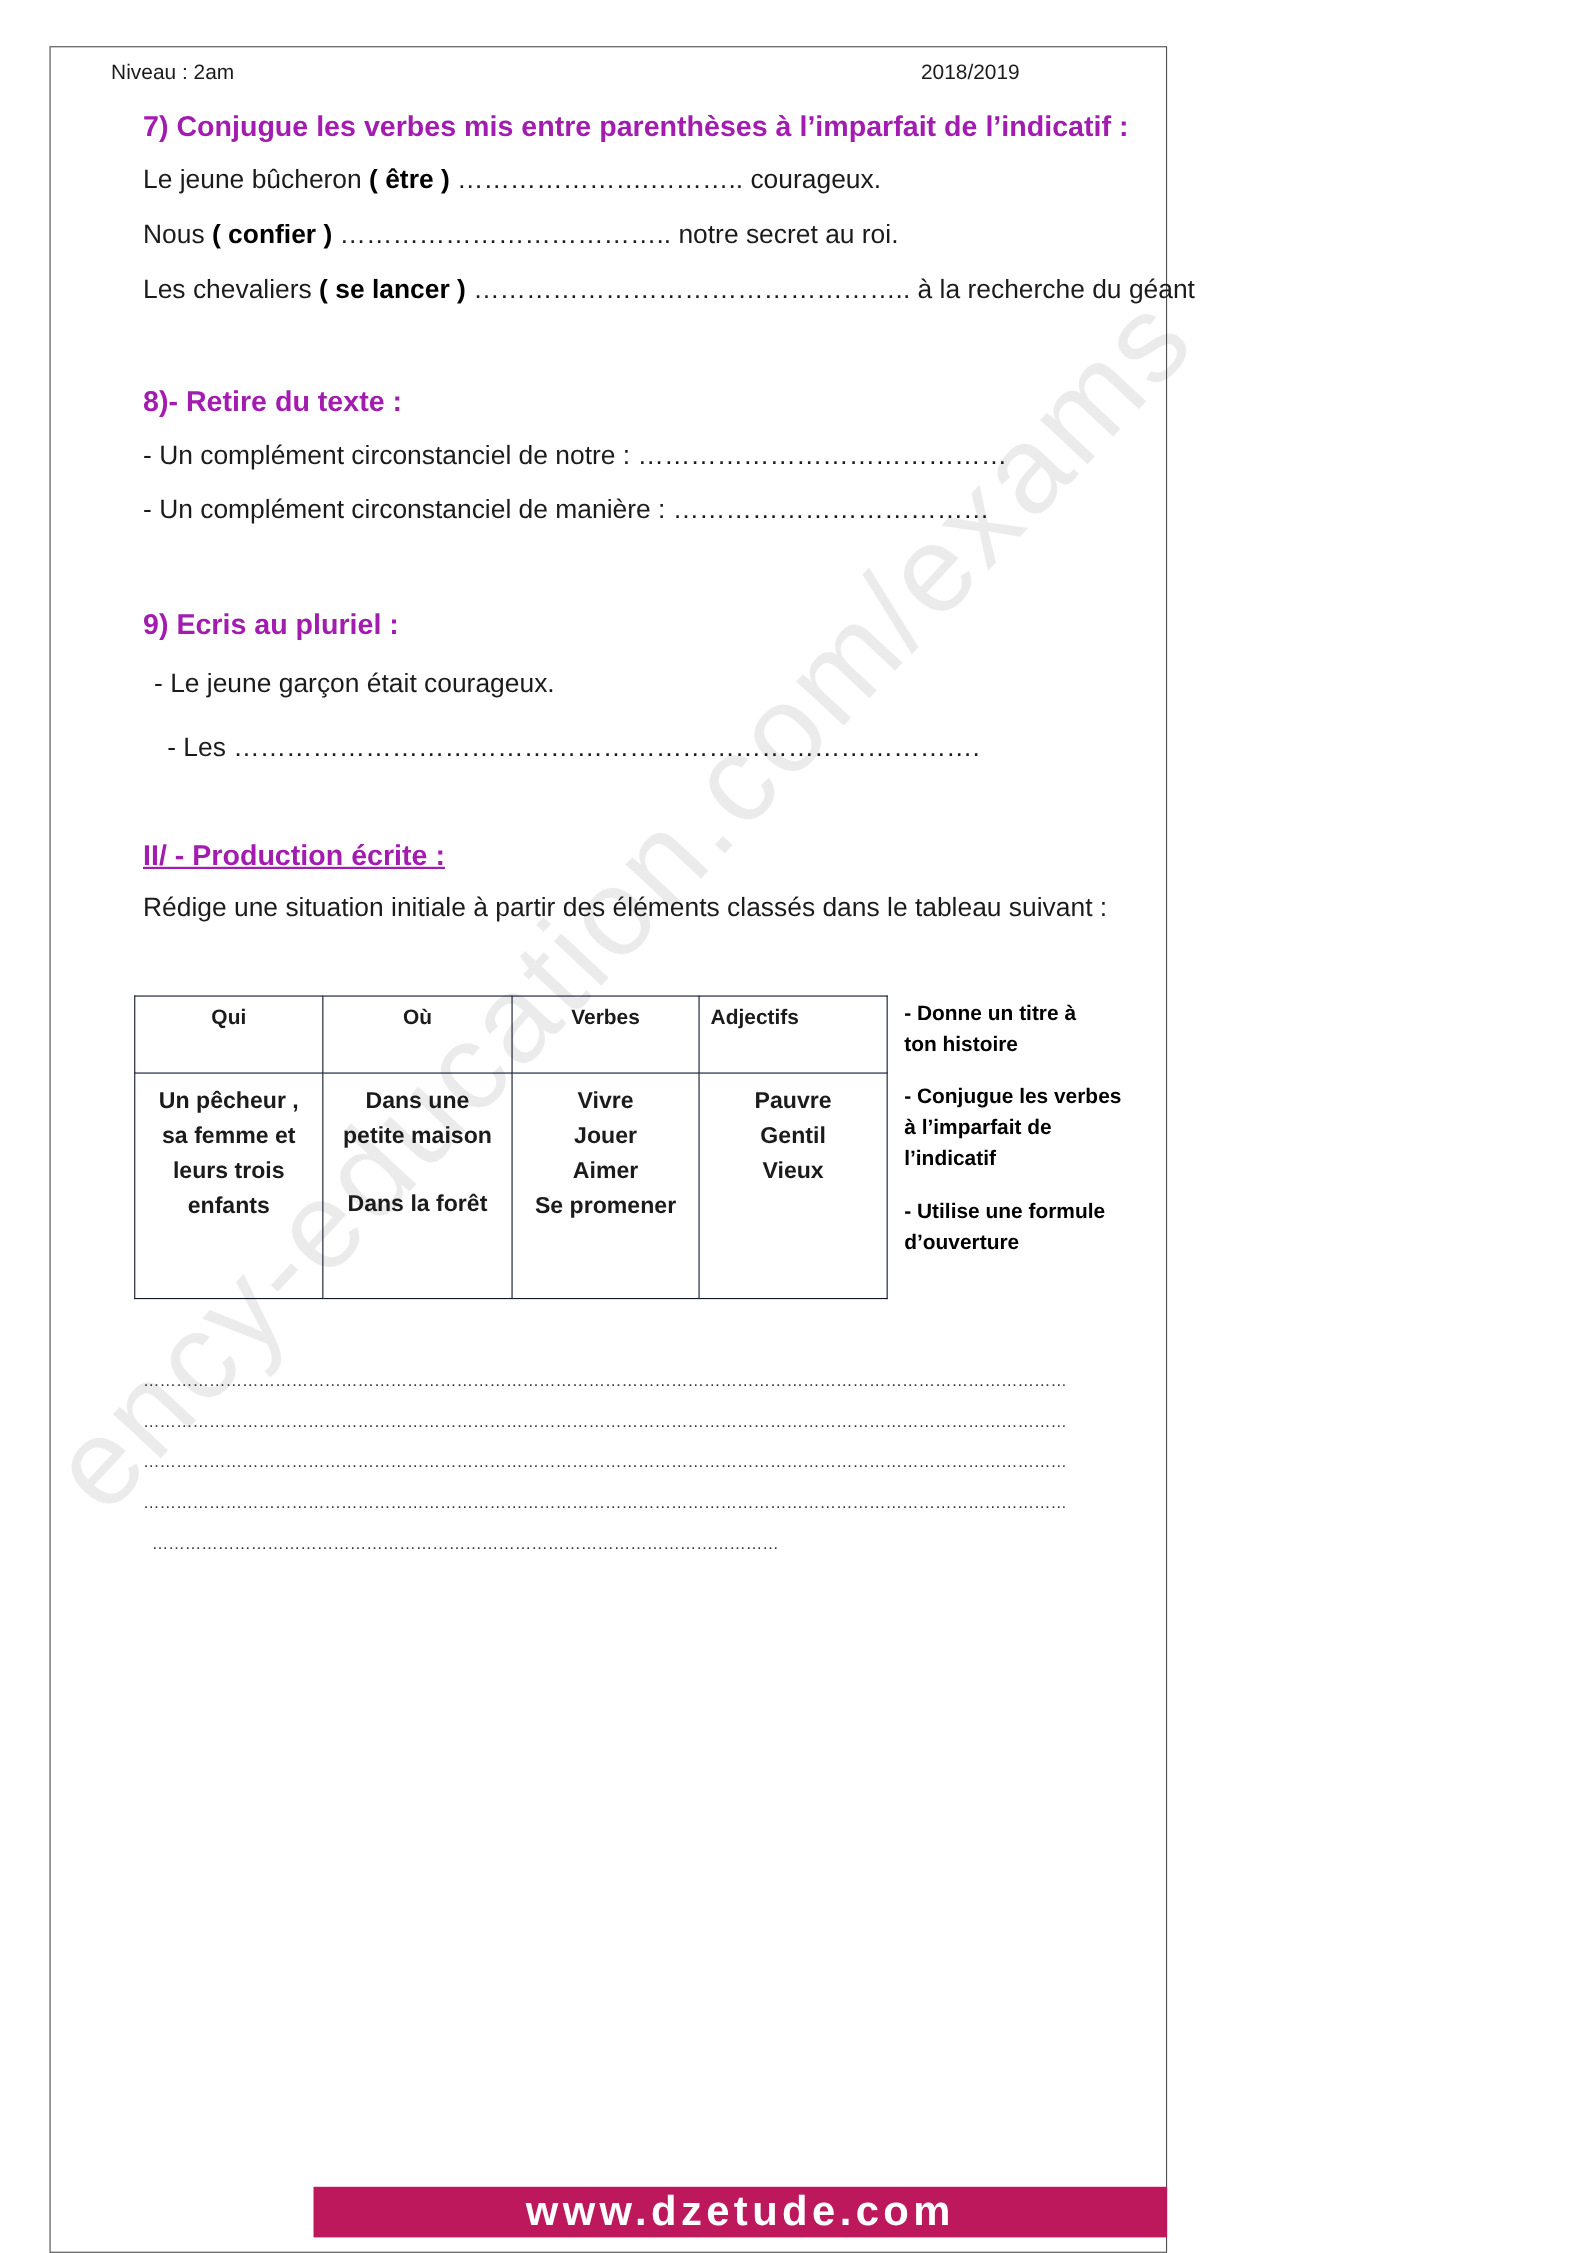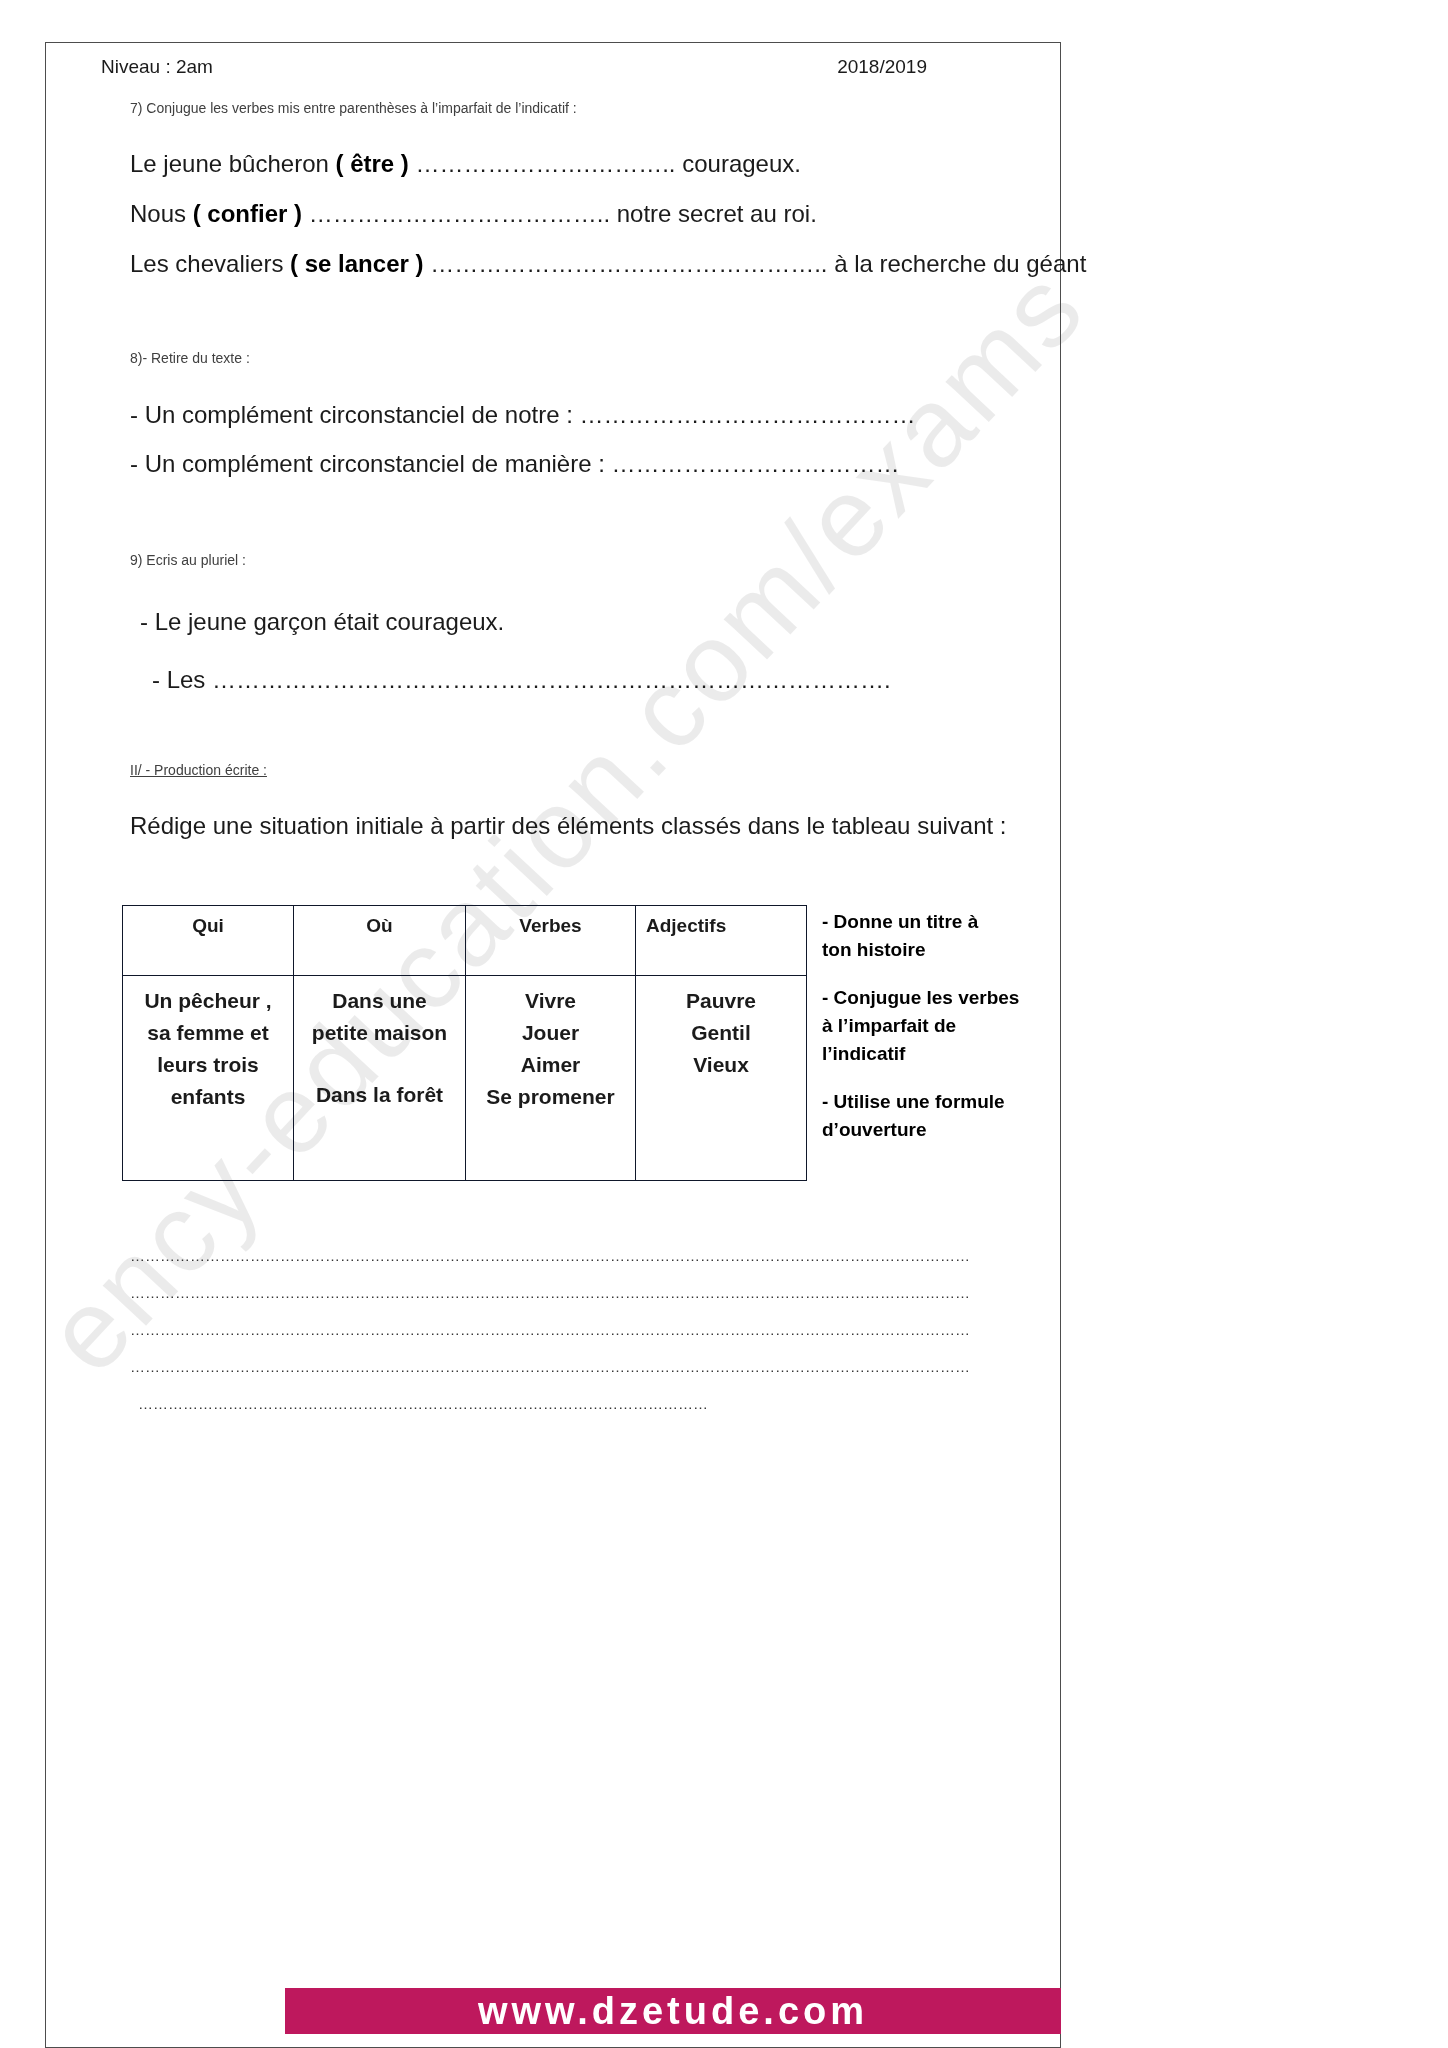--- a/index.html
+++ b/index.html
@@ -17,21 +17,21 @@
   .watermark{
     position:absolute; left:565px; top:820px;
     transform:translate(-50%,-50%) rotate(-47deg);
     font-size:112px; letter-spacing:4px; white-space:nowrap;
     color:rgba(0,0,0,0.08); z-index:0; font-weight:400;
   }
   .layer{ position:absolute; z-index:1; }
   .hdr{ left:78px; top:56px; width:826px; display:flex; justify-content:space-between; font-size:19px;margin-left:23px; }
   .t-bold{ font-weight:bold; color:#000; }
   .line{ font-size:24px; white-space:nowrap; }
-  .title{ font-size:14px; font-weight:normal; white-space:nowrap; color:#404040; }
+  .title{ font-size:26px; font-weight:bold; white-space:nowrap; color:#a21caf; }
   .underlined{ text-decoration:underline; }
   .prod-table{
     left:122px; top:905px; width:684px;
     border-collapse:collapse; table-layout:fixed;
   }
   .prod-table th, .prod-table td{
     border:1px solid #0f172a; vertical-align:top; padding:9px 10px;
   }
   .prod-table th{ font-size:19px; height:70px; text-align:center; }
   .prod-table th.left{ text-align:left; }

